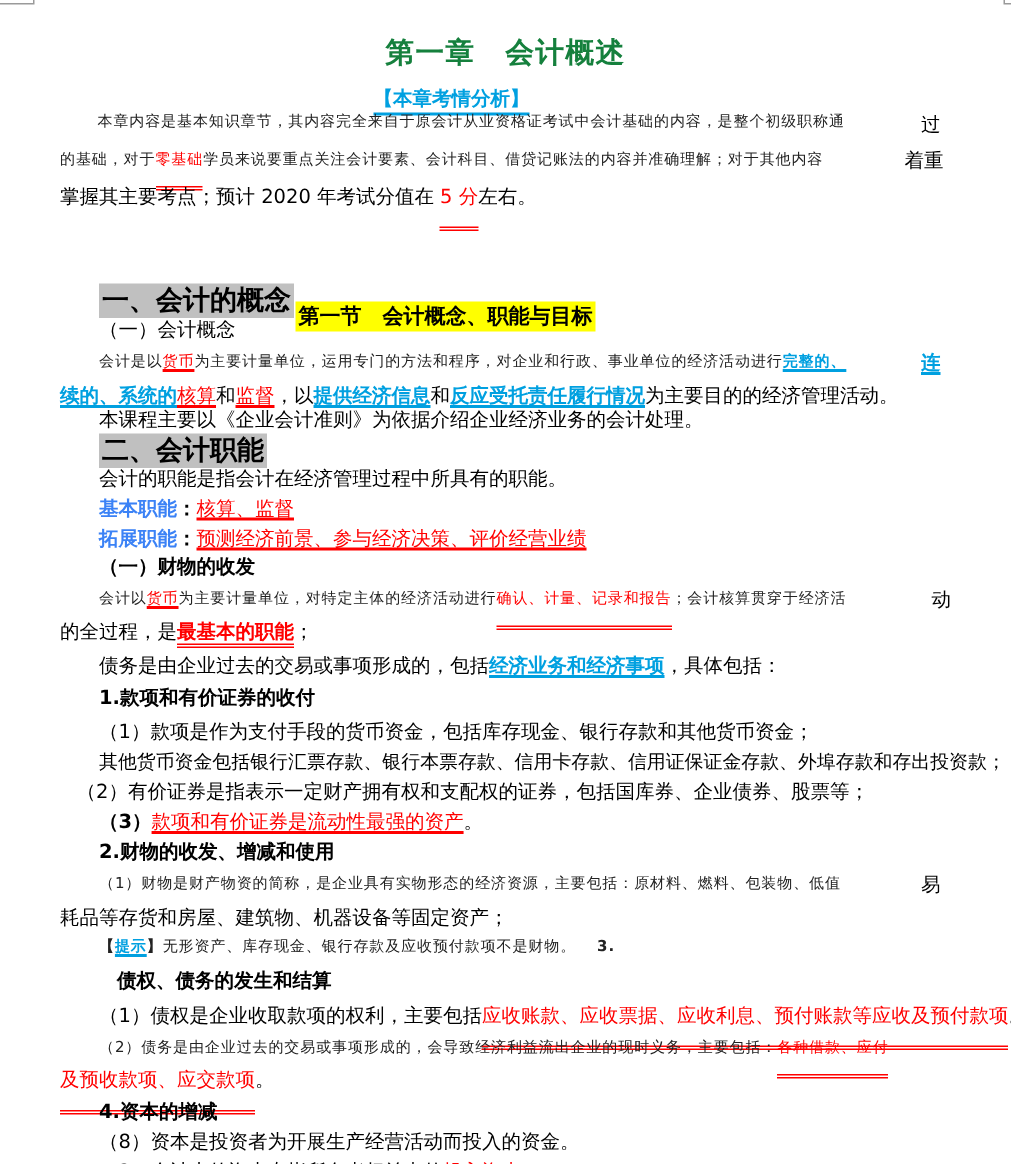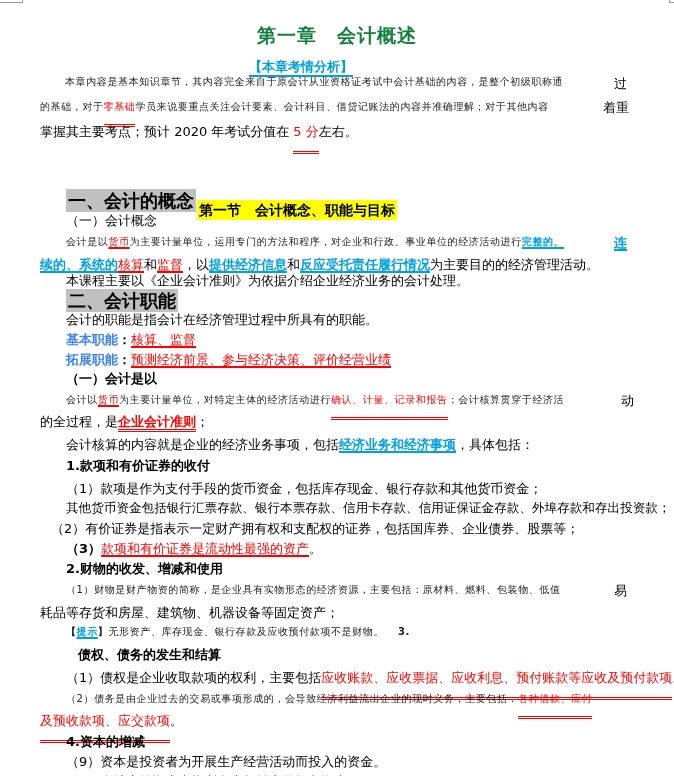--- a/index.html
+++ b/index.html
@@ -85,33 +85,33 @@
 </div>
 <div class="line norm" style="top:313px; left:66px;text-align:right;">会计的职能是指会计在经济管理过程中所具有的职能。</div>
 
 <div class="line norm" style="top:333px; left:66px;">
   <span class="blue bold">基本职能</span><span class="bold">：</span><span class="ul-red">核算、监督</span>
 </div>
 <div class="line norm" style="top:353px; left:66px;">
   <span class="blue bold">拓展职能</span><span class="bold">：</span><span class="ul-red">预测经济前景、参与经济决策、评价经营业绩</span>
 </div>
 
-<div class="line norm bold" style="top:372px; left:66px;">（一）会计是以</div>
+<div class="line norm bold" style="top:372px; left:66px;">（一）财物的收发</div>
 
 <div class="line small" style="top:395px; left:66px;">
   <span>会计以</span><span class="ul-red">货币</span><span>为主要计量单位，对特定主体的经济活动进行</span><span class="ul-red-dbl">确认、计量、记录和报告</span><span>；会计核算贯穿于经济活</span>
 </div>
 <div class="line norm" style="top:394px; left:621px;">动</div>
 
 <div class="line norm" style="top:415px; left:40px;">
-  <span>的全过程，是</span><span class="red-bold-ul">企业会计准则</span><span>；</span>
+  <span>的全过程，是</span><span class="red-bold-ul">最基本的职能</span><span>；</span>
 </div>
 
 <div class="line norm" style="top:438px; left:66px;">
-  <span>会计核算的内容就是企业的经济业务事项，包括</span><span class="ul-blue">经济业务和经济事项</span><span>，具体包括：</span>
+  <span>债务是由企业过去的交易或事项形成的，包括</span><span class="ul-blue">经济业务和经济事项</span><span>，具体包括：</span>
 </div>
 
 <div class="line norm bold" style="top:459px; left:66px;">1.款项和有价证券的收付</div>
 <div class="line norm" style="top:482px; left:66px;">（1）款项是作为支付手段的货币资金，包括库存现金、银行存款和其他货币资金；</div>
 <div class="line norm" style="top:502px; left:66px; font-size:12.6px;">其他货币资金包括银行汇票存款、银行本票存款、信用卡存款、信用证保证金存款、外埠存款和存出投资款；</div>
 <div class="line norm" style="top:522px; left:51px;">（2）有价证券是指表示一定财产拥有权和支配权的证券，包括国库券、企业债券、股票等；</div>
 <div class="line norm" style="top:542px; left:66px;">
   <span class="bold">（3）</span><span class="ul-red">款项和有价证券是流动性最强的资产</span><span>。</span>
 </div>
 
@@ -129,16 +129,16 @@
   <span>（1）债权是企业收取款项的权利，主要包括</span><span class="ul-red-dbl">应收账款、应收票据、应收利息、预付账款等应收及预付款项</span><span>。</span>
 </div>
 <div class="line small" style="top:694px; left:66px;">
   <span>（2）债务是由企业过去的交易或事项形成的，会导致经济利益流出企业的现时义务，主要包括：</span><span class="ul-red-dbl">各种借款、应付</span>
 </div>
 <div class="line norm" style="top:714px; left:40px;">
   <span class="ul-red-dbl">及预收款项、应交款项</span><span>。</span>
 </div>
 
 <div class="line norm bold" style="top:735px; left:66px;">4.资本的增减</div>
-<div class="line norm" style="top:755px; left:66px;">（9）资本是投资者为开展生产经营活动而投入的资金。</div>
+<div class="line norm" style="top:755px; left:66px;">（8）资本是投资者为开展生产经营活动而投入的资金。</div>
 <div class="line norm" style="top:775px; left:66px;">
   <span>（2）会计上的资本专指所有者权益中的</span><span class="ul-red-dbl">投入资本</span><span>。</span>
 </div>
 
 </body></html>

